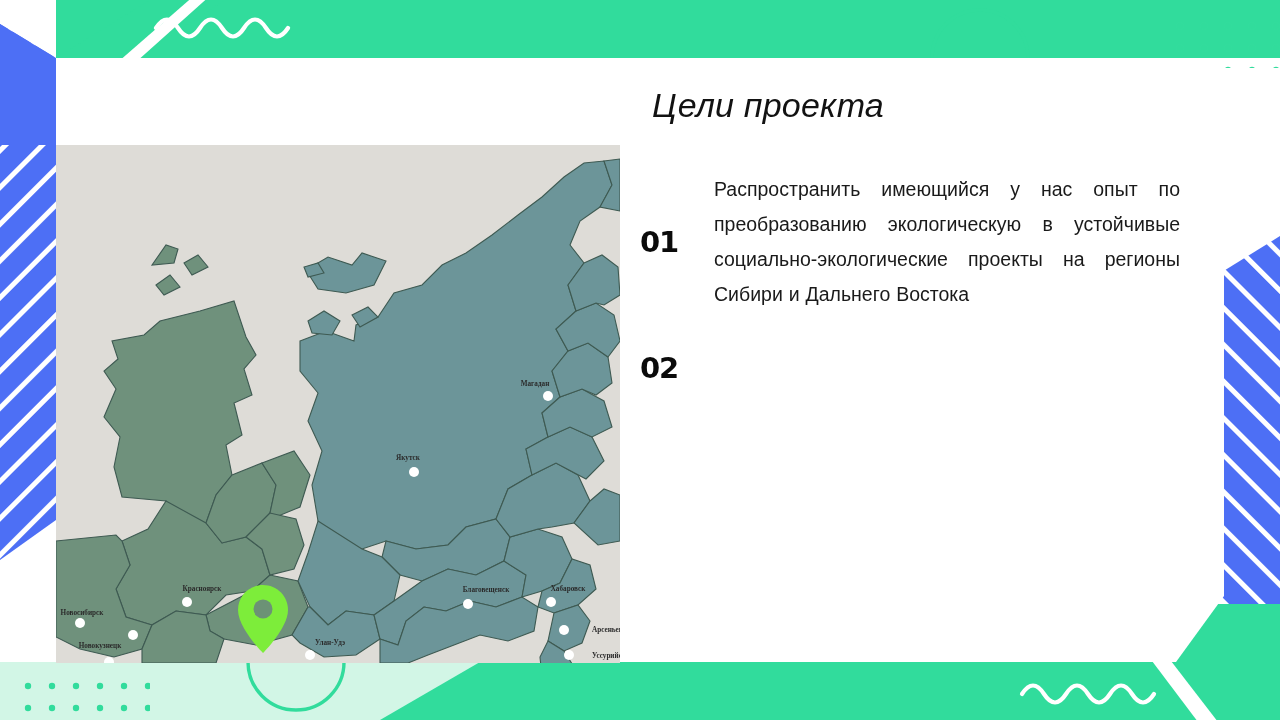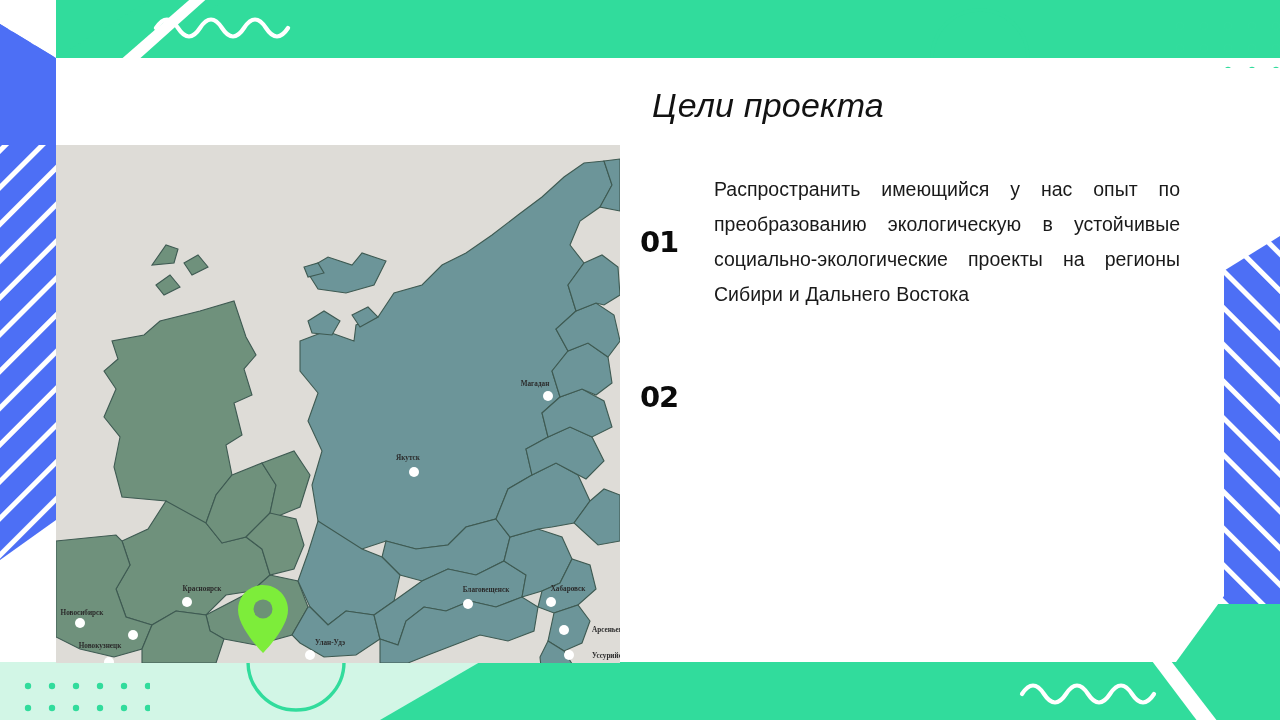--- a/index.html
+++ b/index.html
@@ -40,21 +40,21 @@
   .content{
     position:absolute;left:640px;top:75px;width:540px;height:540px;z-index:10;
   }
   .slide-title{
     font-size:34px;font-style:italic;font-weight:400;color:#121212;
     text-align:left;letter-spacing:.2px;margin:12px;
     padding-right:22px;line-height:1.1;
   }
   .goals{margin-top:48px;}
   .goal{display:flex;align-items:center;}
-  .goal + .goal{margin-top:68px;}
+  .goal + .goal{margin-top:39px;}
   .goal-num{
     flex:0 0 74px;
     font-size:29px;font-weight:700;color:#0b0b0b;
     letter-spacing:-1.2px;
     font-family:"DejaVu Sans","Liberation Sans",sans-serif;
     line-height:1.15;
     padding-top:2px;
   }
   .goal-text{
     flex:1 1 auto;

